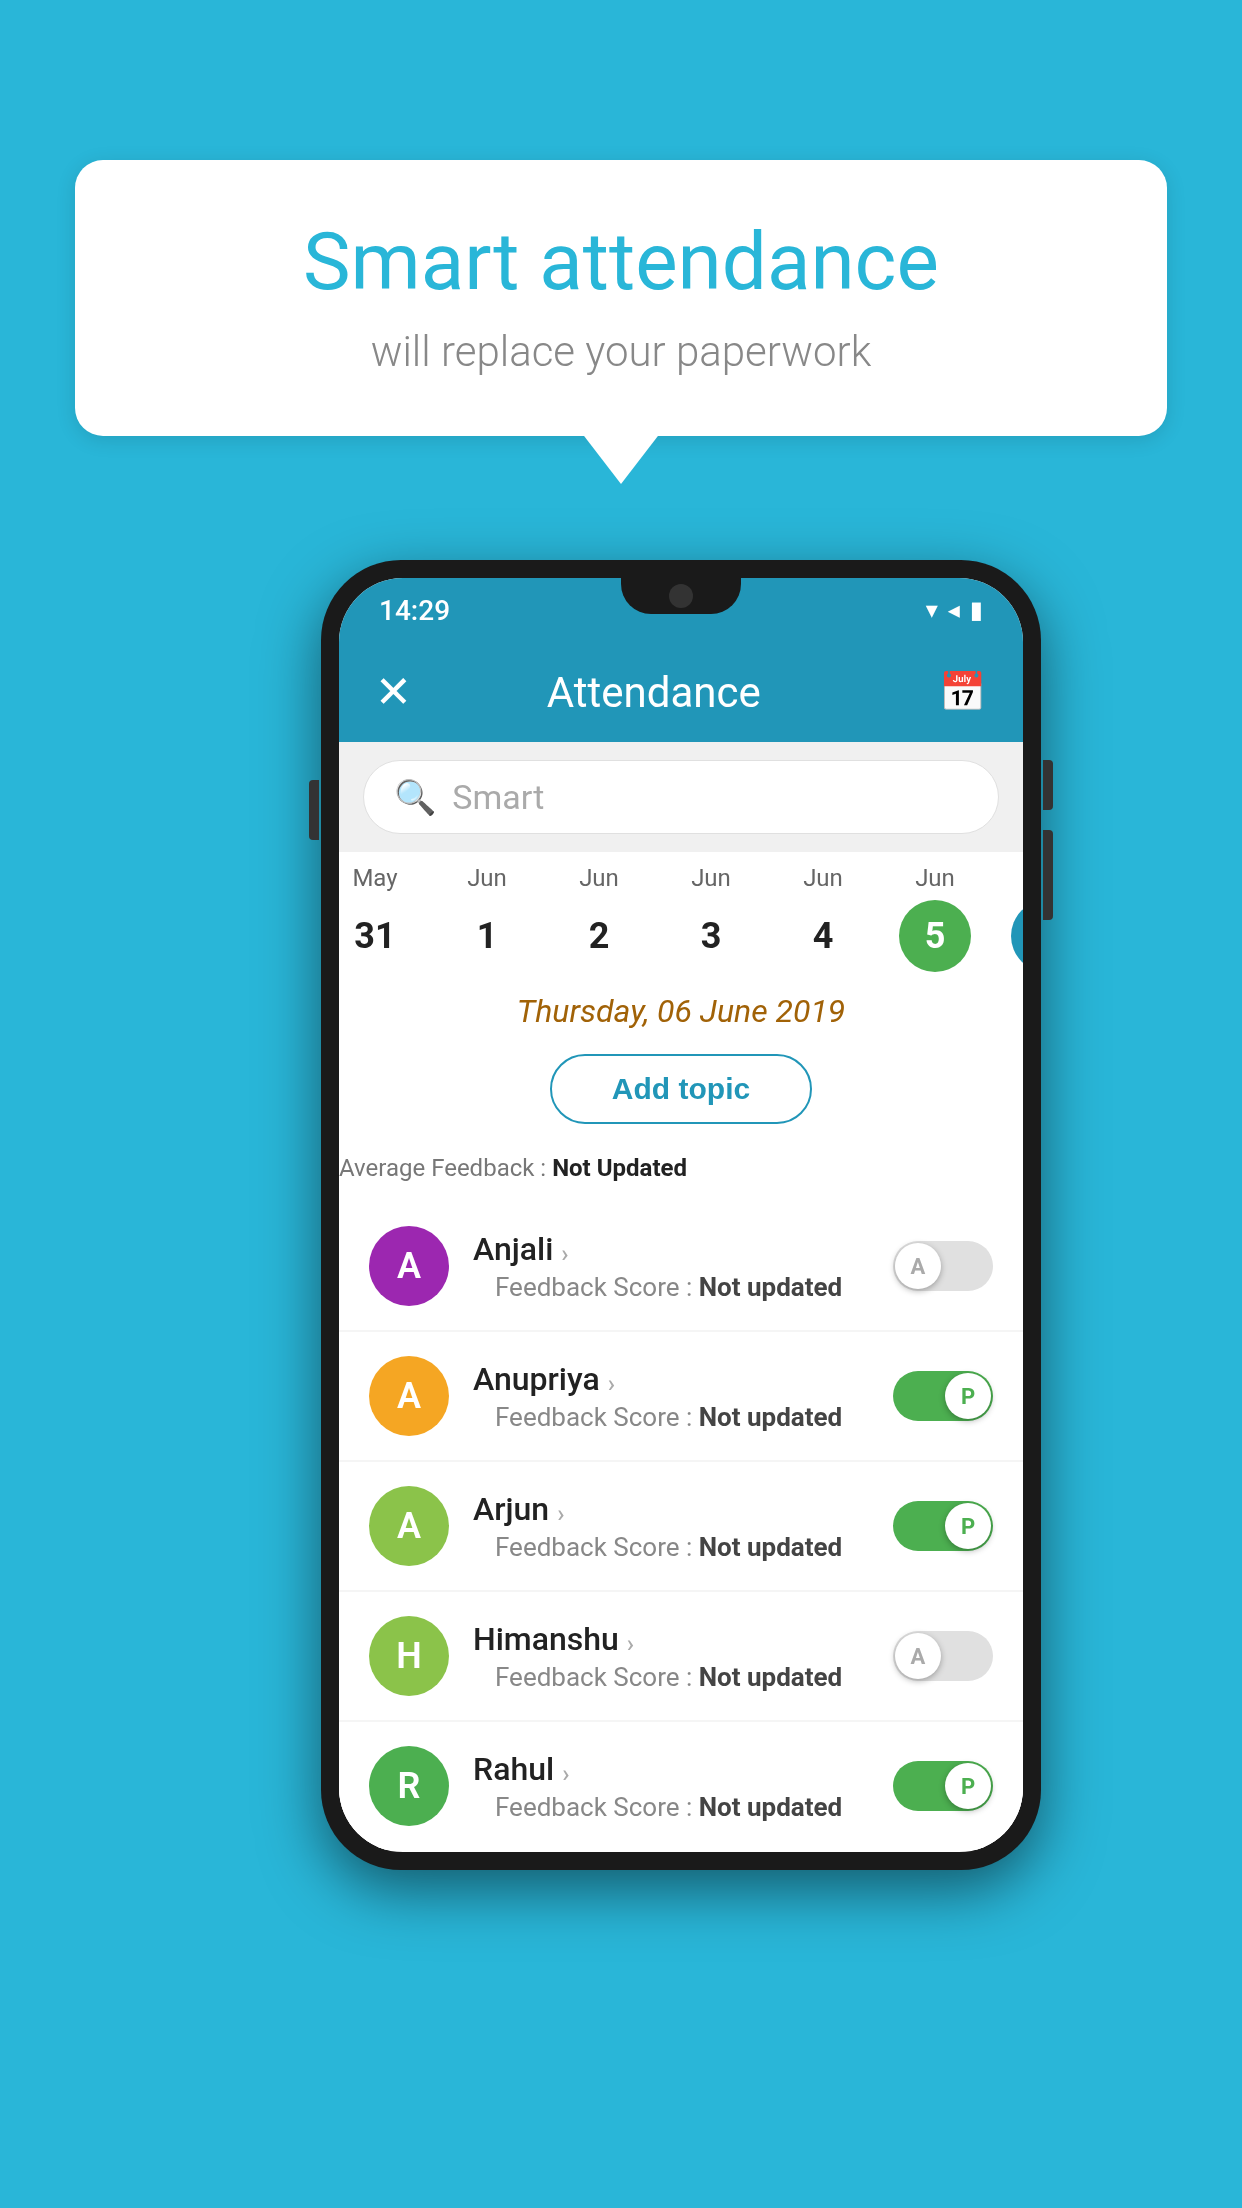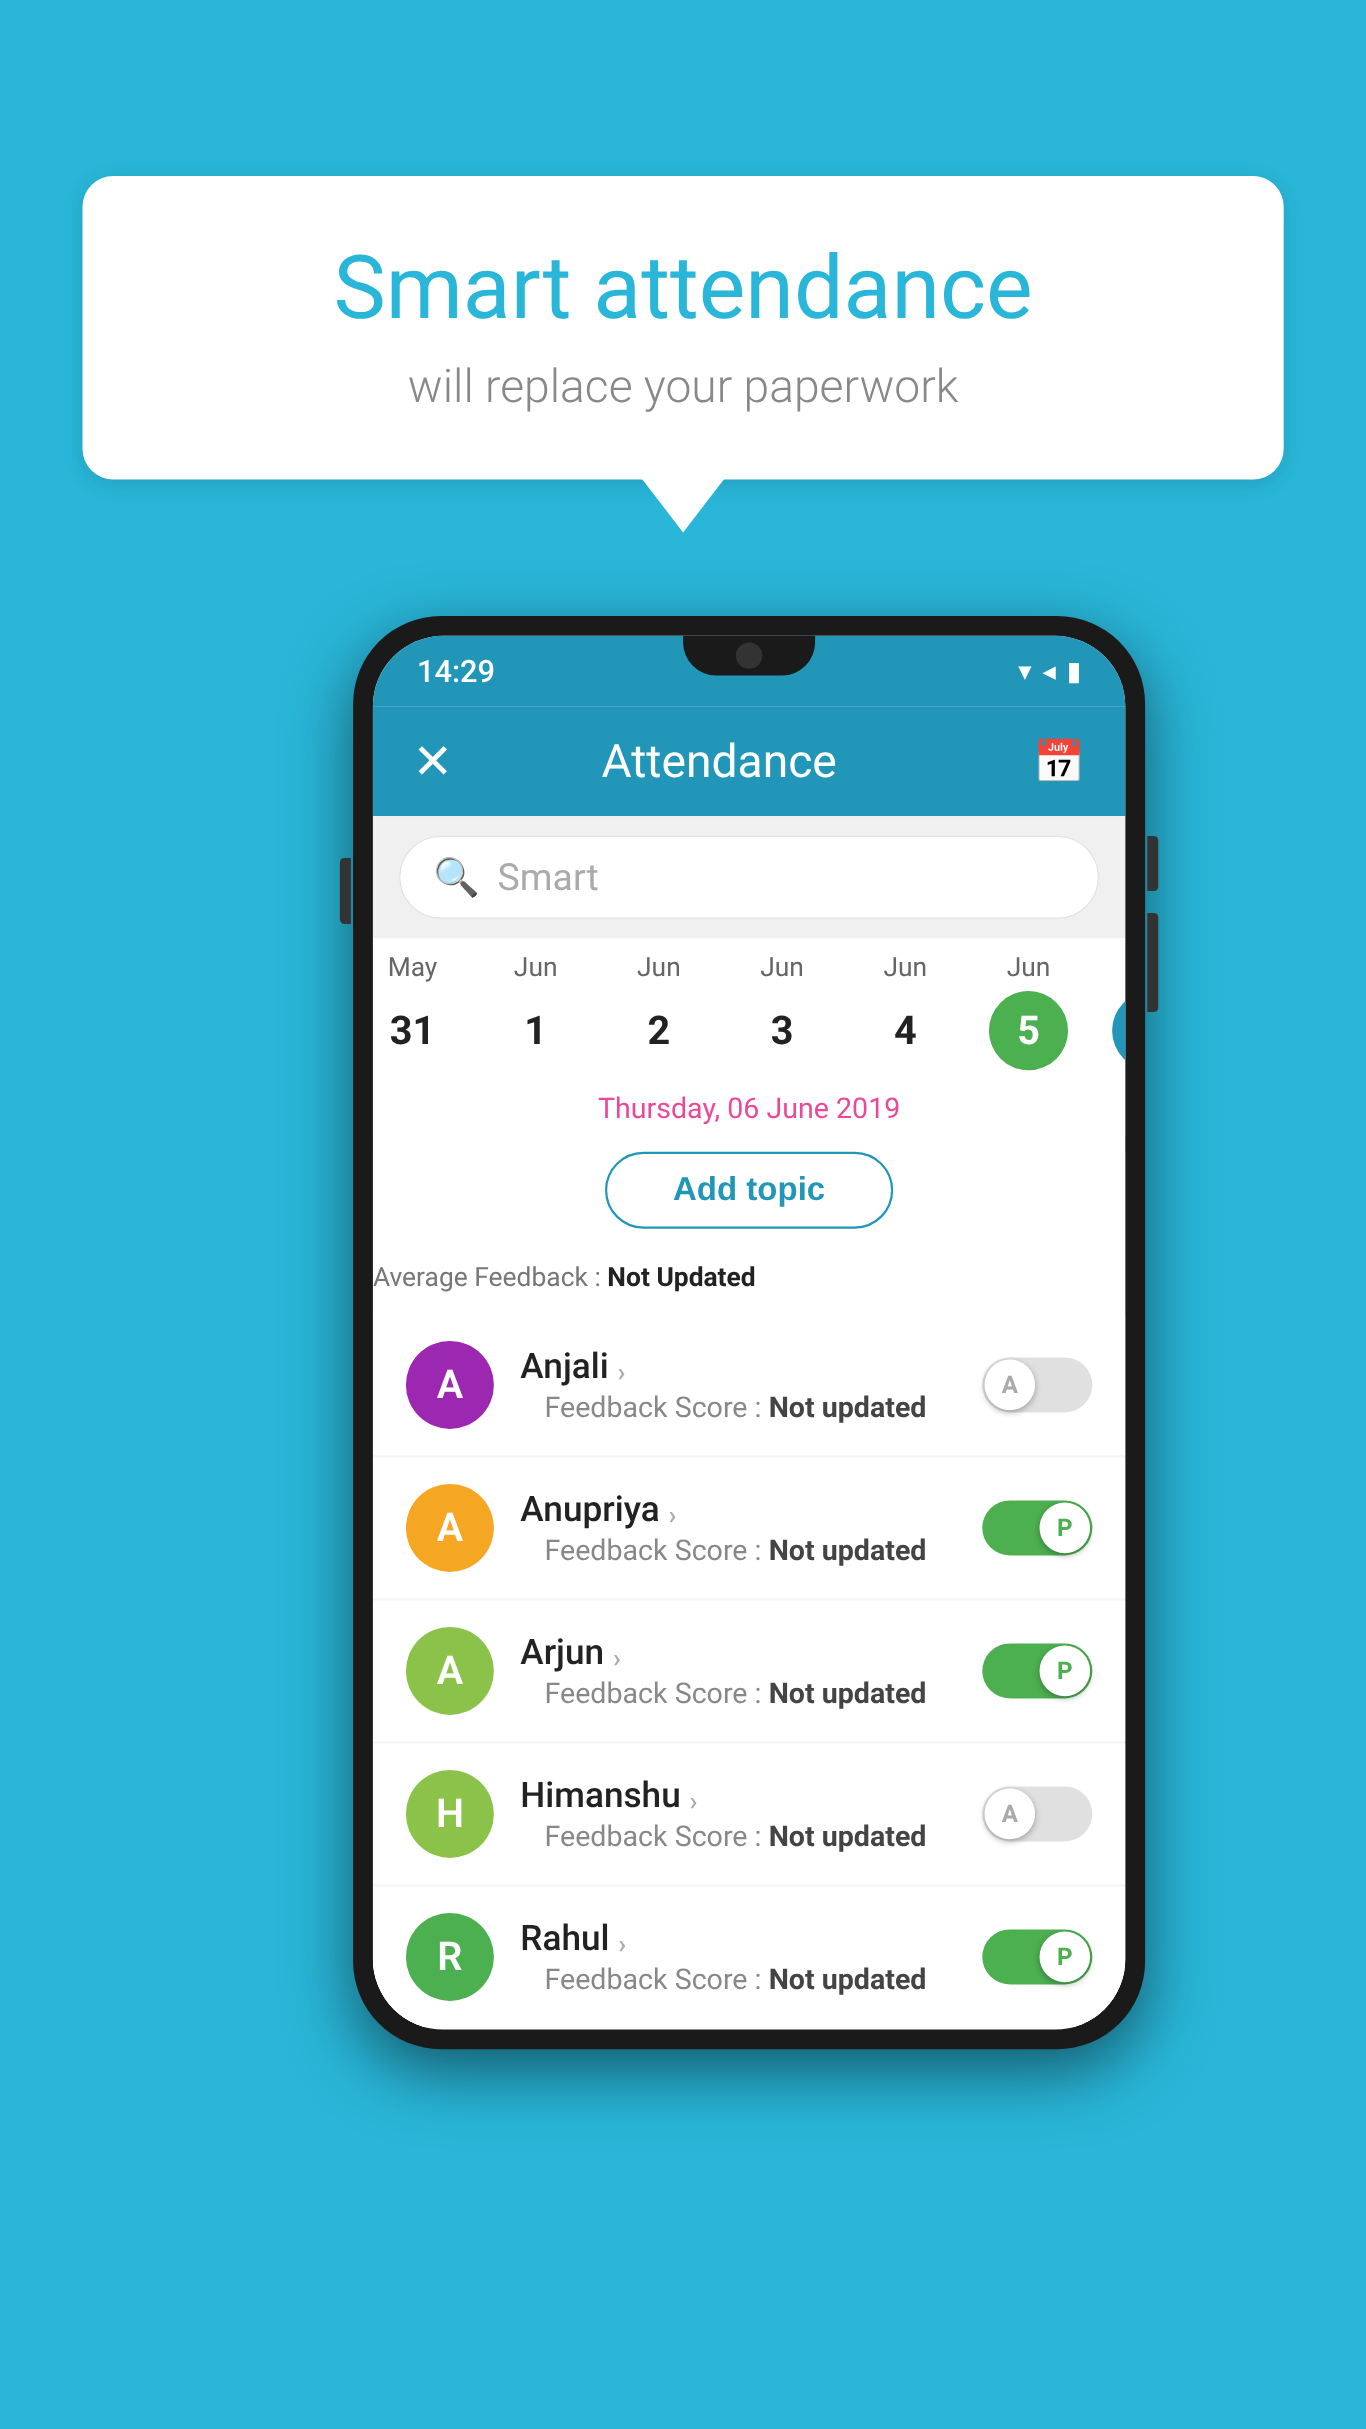--- a/index.html
+++ b/index.html
@@ -231,22 +231,23 @@
     .cal-date.selected {
       background: #2196b8;
       color: white;
     }
 
     
     .date-label {
       background: white;
       text-align: center;
       padding: 20px 0 10px;
-      font-size: 26px;
-      color: #ec4899;
+      font-size: 32px;
+      color: #a16207;
+      font-style: italic;
     }
 
     
     .add-topic-btn {
       display: block;
       margin: 14px auto;
       border: 2px solid #2196b8;
       border-radius: 40px;
       padding: 16px 60px;
       font-size: 30px;

